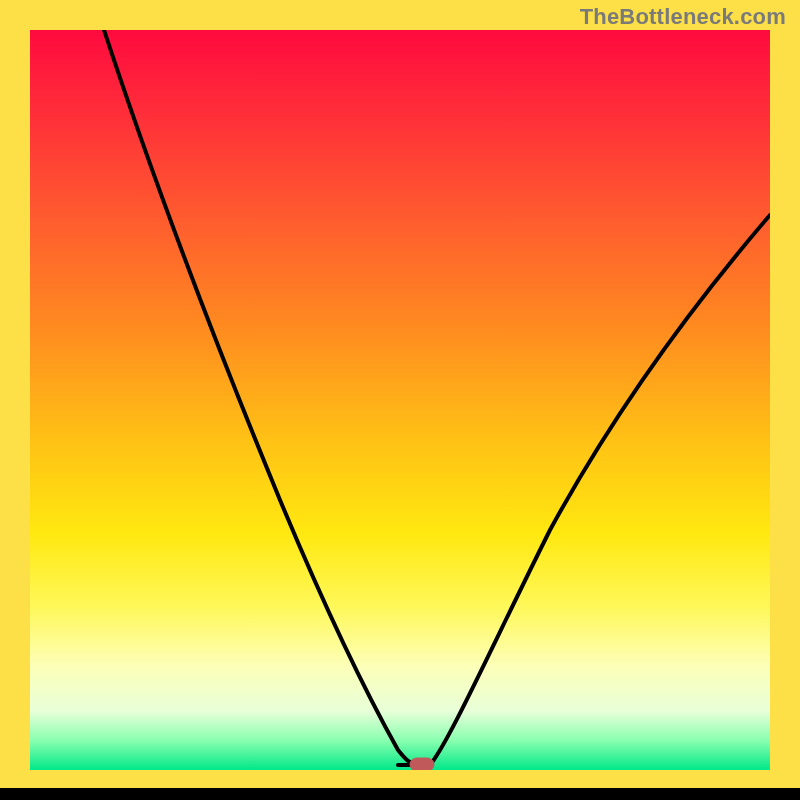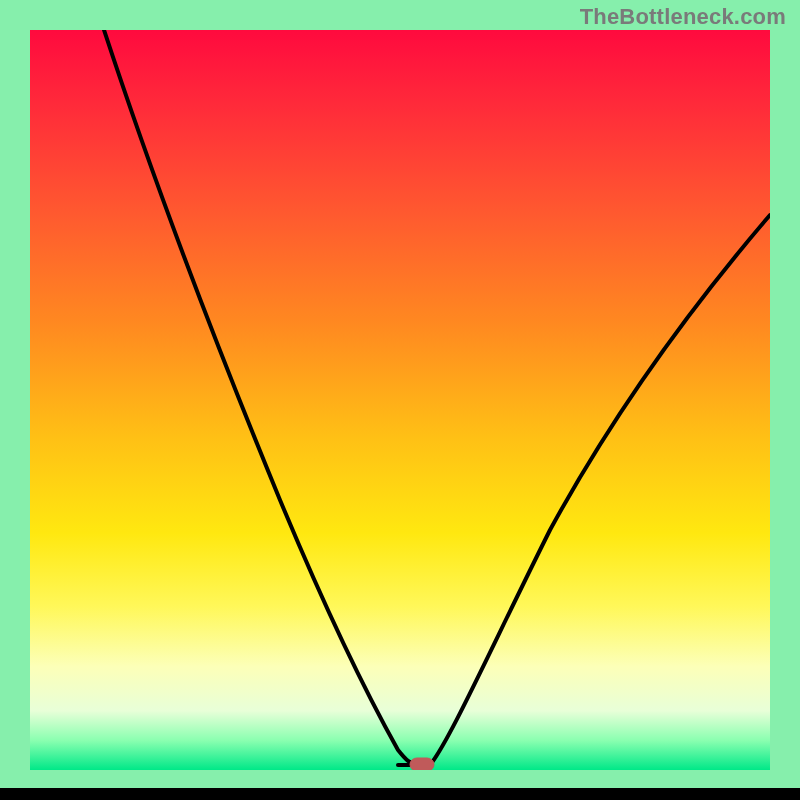--- a/index.html
+++ b/index.html
@@ -9,21 +9,21 @@
     height: 800px;
     background: #000;
     overflow: hidden;
   }
   .frame {
     position: absolute;
     left: 0;
     top: 0;
     width: 800px;
     height: 788px;
-    background: #86efac;
+    background: #fde047;
   }
   .plot-area {
     position: absolute;
     left: 30px;
     top: 30px;
     width: 740px;
     height: 740px;
     background: linear-gradient(to bottom,
       #ff0a3e 0%,
       #ff2a3a 10%,

